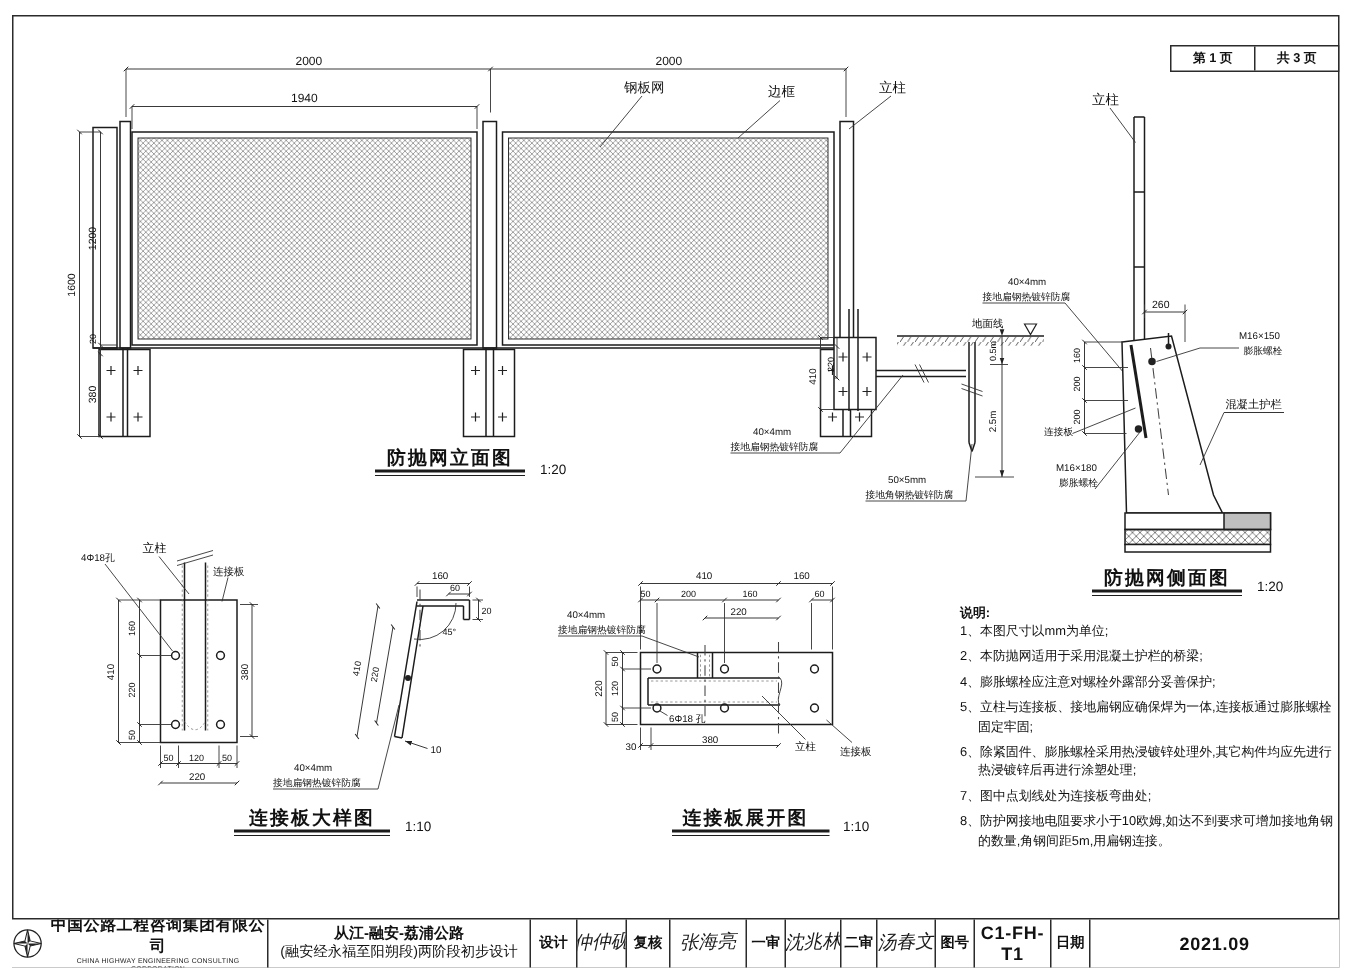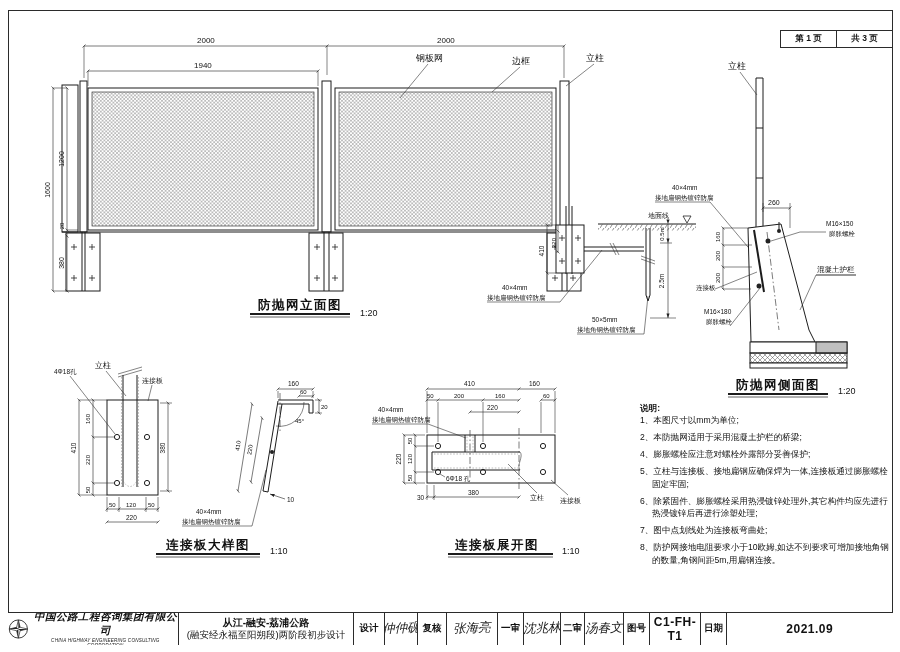--- a/index.html
+++ b/index.html
@@ -30,21 +30,21 @@
   
   #tb{position:absolute;left:8px;top:612px;width:884.5px;height:31.5px;border-top:1.5px solid #2b2b2b;
       display:flex;align-items:stretch;background:#fff;}
   #tb .c{border-left:1.2px solid #2b2b2b;display:flex;align-items:center;justify-content:center;
          text-align:center;overflow:hidden;}
   #tb .c:first-child{border-left:none;}
   .lab{font-size:9.5px;font-weight:bold;}
   .sig{font-size:12.5px;font-style:italic;transform:rotate(-2deg);color:#1a1a1a;white-space:nowrap;}
   .mono{font-size:12px;font-weight:bold;letter-spacing:.5px;}
   #companycell{flex-direction:row;gap:4px;}
-  #companytxt{display:flex;flex-direction:column;align-items:flex-end;font-style:italic;}
+  #companytxt{display:flex;flex-direction:column;align-items:flex-end;}
   #companytxt .cn{font-size:10.5px;font-weight:bold;letter-spacing:.5px;}
   #companytxt .en{font-size:4.6px;letter-spacing:.2px;color:#222;}
   #projectcell{flex-direction:column;line-height:1.25;}
   #projectcell .p1{font-size:10px;font-weight:bold;}
   #projectcell .p2{font-size:9.5px;font-weight:normal;text-align:center;}
   .dtitle{font-size:11px;font-weight:bold;letter-spacing:1px;}
 </style>
 </head>
 <body>
 

